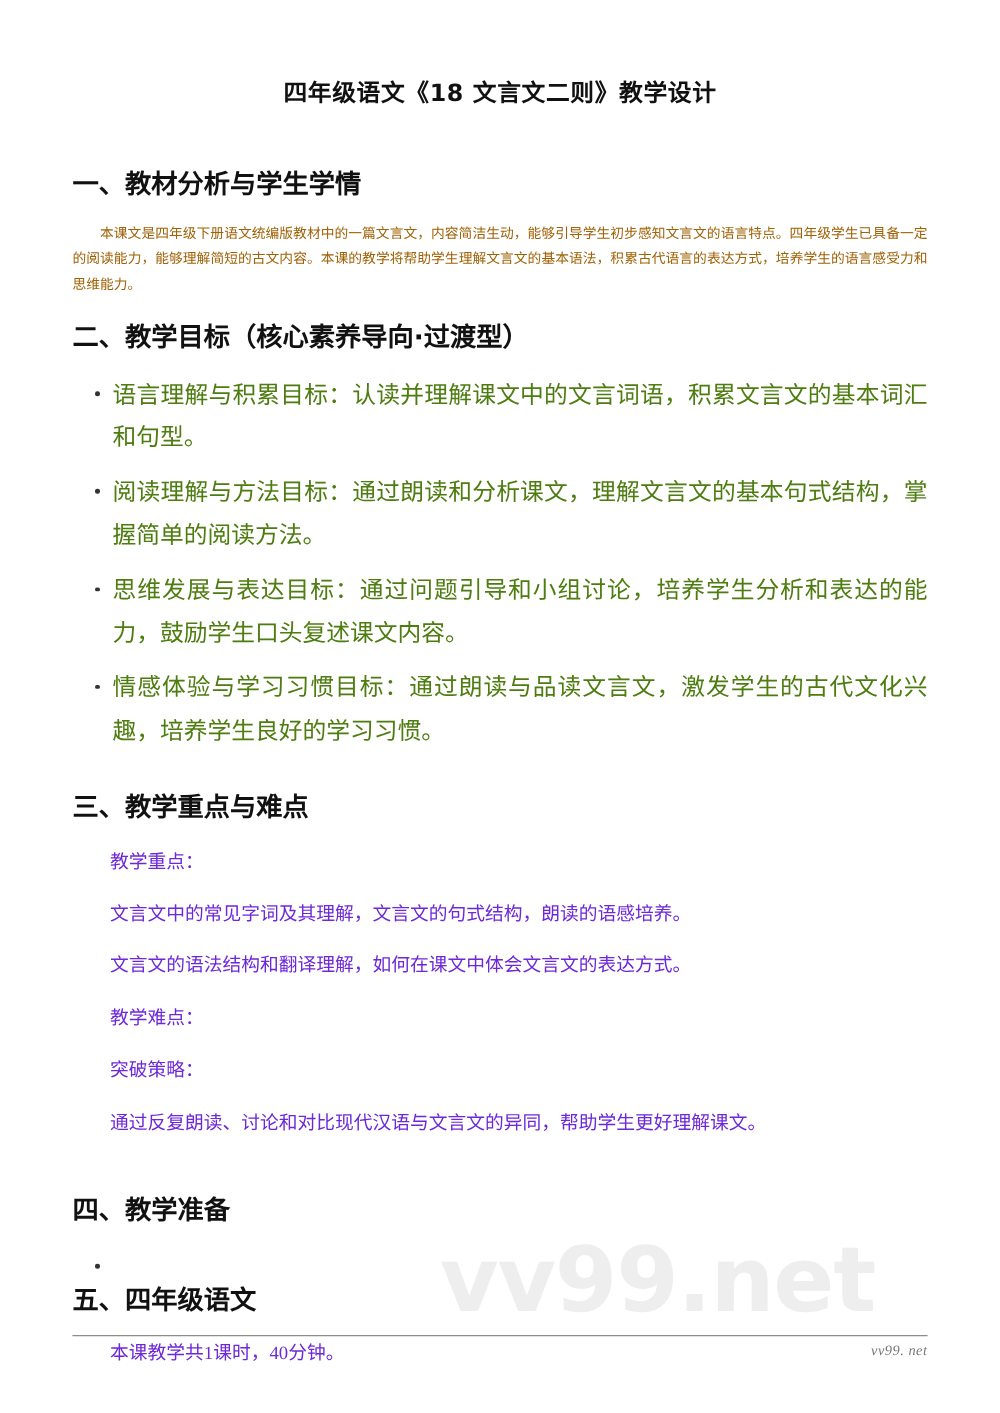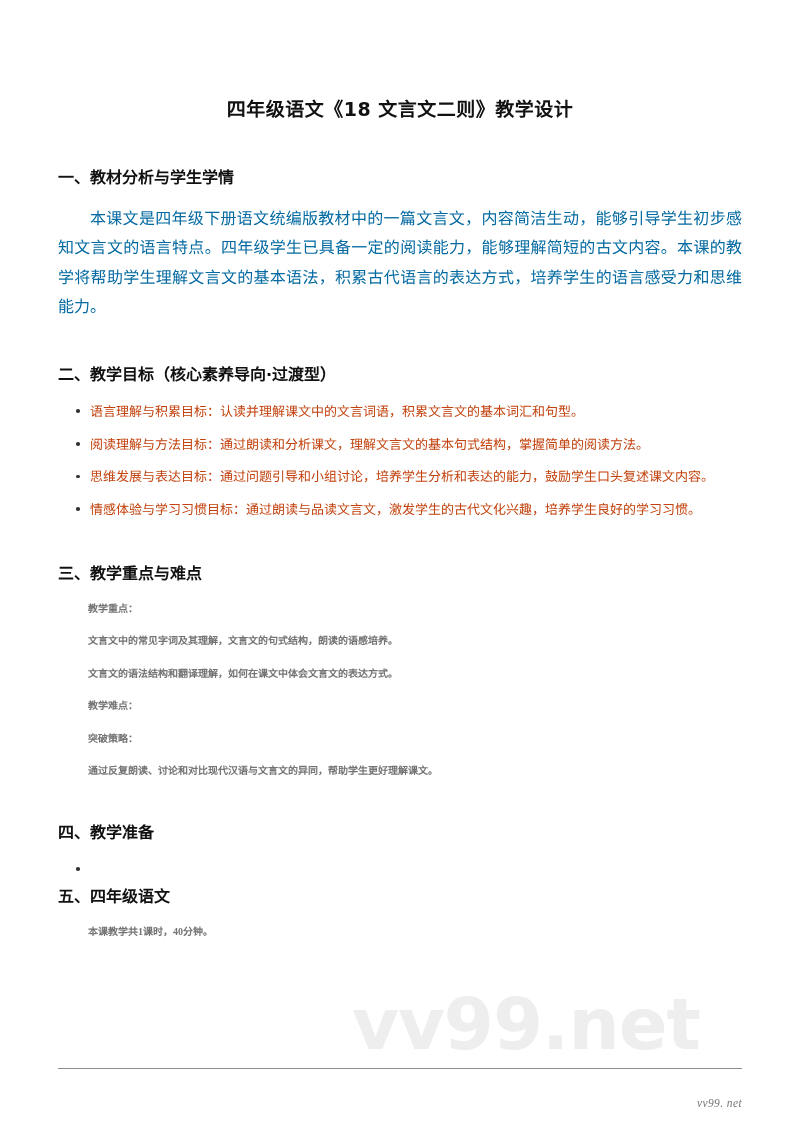--- a/index.html
+++ b/index.html
@@ -27,87 +27,86 @@
     padding: 0 58px;
   }
   .doc-title {
     text-align: center;
     font-family: "DejaVu Sans", "Liberation Sans", sans-serif;
     font-weight: bold;
     font-size: 19px;
     letter-spacing: 0.5px;
     color: #111111;
     margin: 0;
-    padding-top: 96px;
+    padding-top: 62px;
     padding-bottom: 0;
     line-height: 1.4;
   }
   .section {
     margin-top: 0;
   }
   .section-heading {
     font-family: "DejaVu Sans", "Liberation Sans", sans-serif;
     font-weight: bold;
-    font-size: 16px;
+    font-size: 21px;
     color: #111111;
     margin: 0;
     line-height: 1.5;
   }
   .sec-1 .section-heading { margin-top: 43px; }
-  .sec-2 .section-heading { margin-top: 41px; }
-  .sec-3 .section-heading { margin-top: 40px; }
+  .sec-2 .section-heading { margin-top: 17px; }
+  .sec-3 .section-heading { margin-top: 28px; }
   .sec-4 .section-heading { margin-top: 40px; }
   .sec-5 .section-heading { margin-top: 40px; }
 
   .body-para {
-    font-size: 16px;
+    font-size: 11px;
     line-height: 1.85;
-    color: #0369a1;
+    color: #a16207;
     text-align: justify;
     text-justify: inter-ideograph;
     margin: 14px 0 0 0;
     text-indent: 2em;
   }
   .bullet-list {
     list-style: none;
     margin: 13px 0 0 0;
     padding: 0 0 0 18px;
   }
   .bullet-list > li {
     position: relative;
-    font-size: 13px;
+    font-size: 19px;
     line-height: 1.82;
-    color: #c2410c;
+    color: #4d7c0f;
     padding-left: 14px;
     margin-bottom: 9px;
     text-align: justify;
     text-justify: inter-ideograph;
   }
   .bullet-list > li:last-child { margin-bottom: 0; }
   .bullet-dot {
     position: absolute;
     left: 0;
     top: 0.72em;
     width: 3.6px;
     height: 3.6px;
     background: #333333;
     border-radius: 50%;
   }
   .indent-block {
     margin: 14px 0 0 0;
     padding-left: 30px;
   }
   .indent-line {
-    font-size: 10px;
+    font-size: 15px;
     line-height: 1.85;
-    color: #737373;
+    color: #6d28d9;
     margin: 0 0 14px 0;
     text-align: justify;
     text-justify: inter-ideograph;
-    font-weight: bold;
   }
   .indent-line:last-child { margin-bottom: 0; }
 
   .watermark-big {
     position: absolute;
     left: 352px;
     top: 988px;
     z-index: 1;
     font-family: "DejaVu Sans", "Liberation Sans", sans-serif;
     font-weight: bold;
@@ -131,21 +130,20 @@
     width: 100%;
   }
   .footer-text {
     text-align: right;
     font-family: "Liberation Serif", "DejaVu Serif", serif;
     font-style: italic;
     font-size: 11.5px;
     color: #777777;
     padding-top: 6px;
     letter-spacing: 0.4px;
-    margin-top: 22px;
   }
 </style>
 </head>
 <body>
 
 <div class="page">
 
   <div class="watermark-big">vv99.net</div>
 
   <div class="content">

